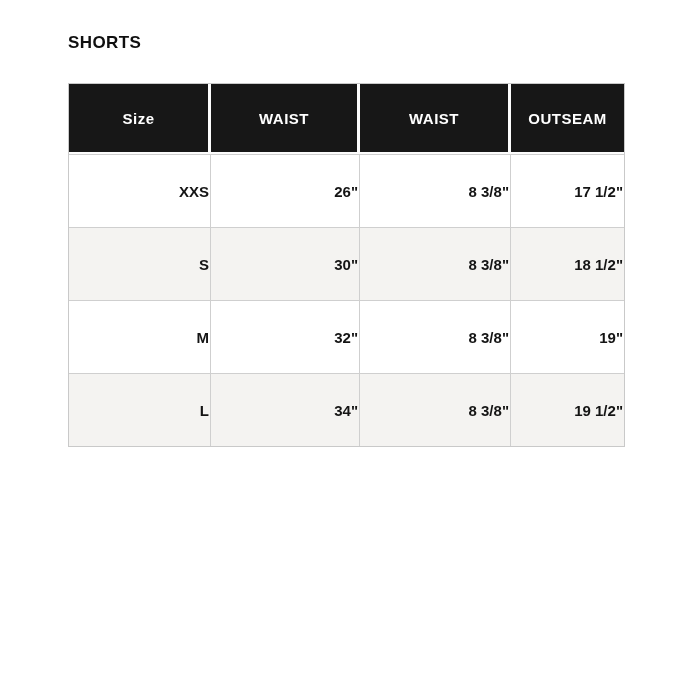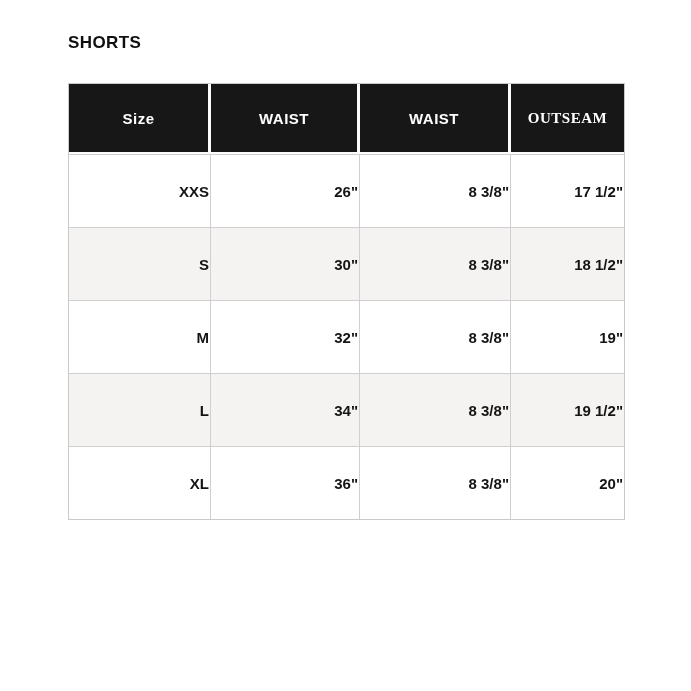--- a/index.html
+++ b/index.html
@@ -41,21 +41,21 @@
     color:var(--header-text);
     font-size:15px;
     font-weight:700;
     letter-spacing:0.5px;
     height:66px;
     text-align:center;
     vertical-align:middle;
     border-right:3px solid #fcfcfc;
     border-bottom:2px solid #fcfcfc;
   }
-  table.size-chart th:last-child{border-right:none;font-family:Liberation Serif, serif;}
+  table.size-chart th:last-child{border-right:none;}
   table.size-chart td{
     height:70px;
     text-align:right;
     vertical-align:middle;
     font-size:15px;
     font-weight:700;
     color:var(--text);
     background:#ffffff;
     border-right:1px solid #cfcfcf;
     border-top:1px solid #cfcfcf;
@@ -104,21 +104,15 @@
           <td>32"</td>
           <td>8 3/8"</td>
           <td>19"</td>
         </tr>
         <tr>
           <td>L</td>
           <td>34"</td>
           <td>8 3/8"</td>
           <td>19 1/2"</td>
         </tr>
-        <tr>
-          <td>XL</td>
-          <td>36"</td>
-          <td>8 3/8"</td>
-          <td>20"</td>
-        </tr>
       </tbody>
   </table>
 </div>
 
 </body></html>

